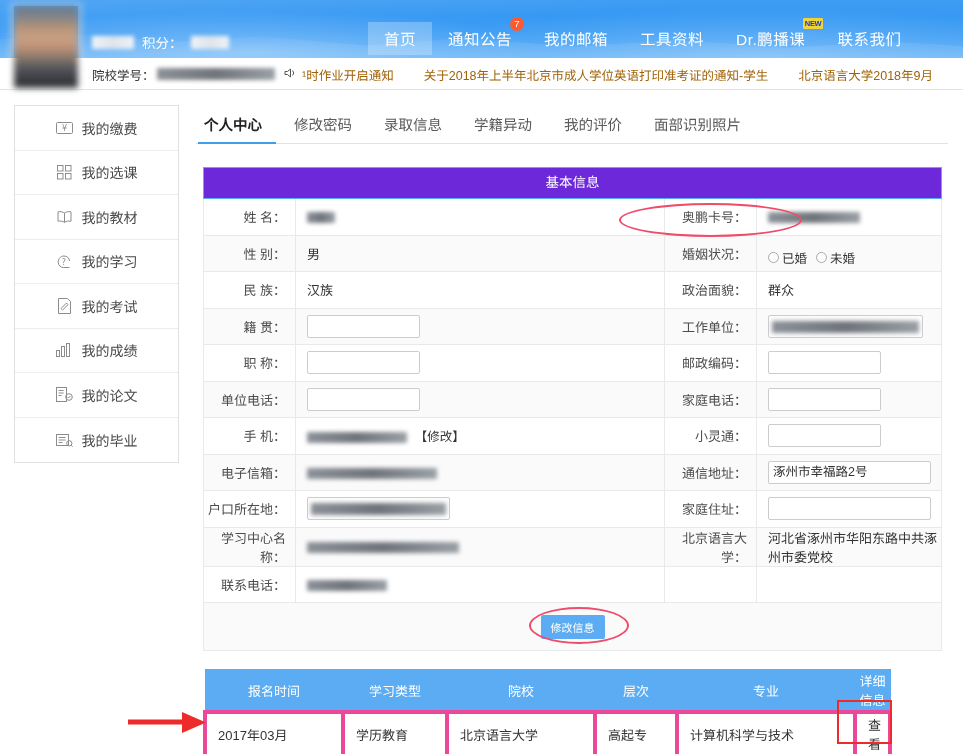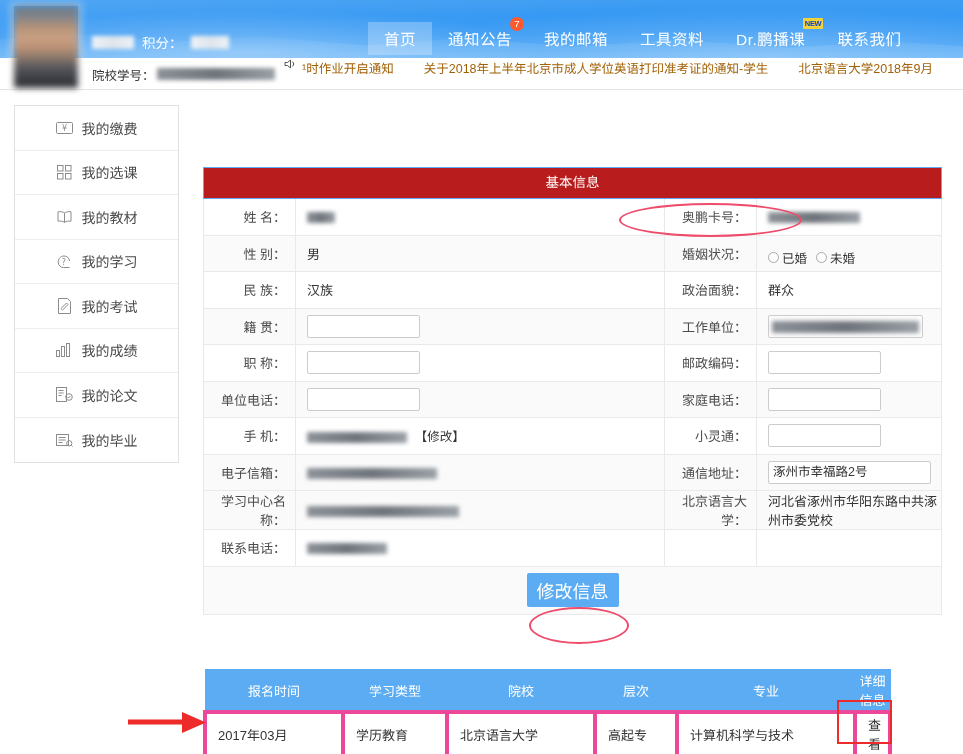--- a/index.html
+++ b/index.html
@@ -95,21 +95,21 @@
   .redact.light { background: linear-gradient(to right,#f0f3f7,#dfe5eb,#eef2f6); }
 
   
   .subbar {
     position: absolute; left: 0; top: 58px; width: 963px; height: 32px;
     background: #ffffff; border-bottom: 1px solid #e3e3e3;
     z-index: 5;
   }
   .subbar-inner{
     position:absolute; left:92px; top:0; right:0; height:32px;
-    display:flex; gap:0; font-size:12.5px; color:#333;
+    display:flex; align-items:center; gap:0; font-size:12.5px; color:#333;
     white-space: nowrap; overflow: hidden;
   }
   .school-id { display:flex; align-items:center; gap:2px; width: 300px; }
   .speaker { color:#555; font-size: 12px; margin-right: 4px; }
   .notice-item { margin-right: 30px; color: #a16207; cursor: pointer; font-size: 12.5px; }
 
   
   .sidebar {
     position: absolute; left: 14px; top: 105px;
     width: 165px; border: 1px solid #e0e0e0; background: #fff;
@@ -143,21 +143,21 @@
 
   
   .info-table {
     position: absolute; left: 203px; top: 167px;
     width: 739px;
     border: 1px solid #e4e4e4; border-collapse: collapse;
     background: #fff;
   }
   .info-table td { border: 1px solid #e9e9e9; padding: 0; }
   .th-title {
-    background: #b91c1c; color: #ffffff; text-align: center;
+    background: #6d28d9; color: #ffffff; text-align: center;
     font-size: 13.5px; height: 30px; line-height: 30px; border: 1px solid #5bacf2 !important;
   }
   .lbl {
     width: 92px; text-align: right; padding-right: 9px !important;
     color: #4d4d4d; font-size: 13px; background: transparent;
     height: 36.5px;
   }
   .val { padding-left: 11px !important; color: #333; font-size: 13px; }
   .row-alt td { background: #fafafa; }
   .lcell { width: 369px; }
@@ -183,21 +183,21 @@
     border: 1px solid #a9a9a9; background: #fdfdfd; display: inline-block;
     vertical-align: middle; margin-right: 1px;
   }
   .radio-lbl { margin-right: 7px; }
 
   .edit-link { color: #333; font-size: 12.5px; text-align: right; }
 
   .btn-row td { height: 48px; background: #fafafa; text-align: center; }
   .btn-primary {
     display: inline-block; background: #5bacf2; color: #fff; border: none;
-    font-size: 18px; padding: 4px 10px; border-radius: 2px; cursor: pointer;
+    font-size: 11px; padding: 4px 10px; border-radius: 2px; cursor: pointer;
     font-family: "Liberation Sans", sans-serif;
   }
 
   
   .enroll-table {
     position: absolute; left: 203px; top: 669px; width: 689px;
     border-collapse: collapse; background: #fff; border: 1px solid #e4e4e4;
   }
   .enroll-table th {
     background: #5bacf2; color: #fff; font-weight: normal; font-size: 13px;
@@ -366,20 +366,28 @@
             <rect x="0.5" y="1.5" width="12" height="11" fill="none" stroke="#8c8c8c"></rect>
             <path d="M2.6 4.5h7M2.6 7h7M2.6 9.5h4" stroke="#8c8c8c" fill="none"></path>
             <circle cx="13.3" cy="10.3" r="2.6" fill="none" stroke="#8c8c8c"></circle>
             <path d="M15.2 12.2l1.4 1.4" stroke="#8c8c8c" fill="none"></path>
           </svg>
       </span>
       <span>我的毕业</span>
     </div>
   </div>
 
+  <div class="tabs">
+    <div class="tab active"><span>个人中心</span></div>
+    <div class="tab"><span>修改密码</span></div>
+    <div class="tab"><span>录取信息</span></div>
+    <div class="tab"><span>学籍异动</span></div>
+    <div class="tab"><span>我的评价</span></div>
+    <div class="tab"><span>面部识别照片</span></div>
+  </div>
 
   <table class="info-table">
     <tbody>
         <tr>
       <td class="th-title" colspan="4">基本信息</td>
     </tr>
 
     <tr class="r">
       <td class="lbl">姓 名：</td>
       <td class="val lcell">
@@ -463,20 +471,32 @@
       <td class="lbl">电子信箱：</td>
       <td class="val lcell">
         <span class="redact dark" style="width:130px;height:11px;"></span>
       </td>
       <td class="lbl">通信地址：</td>
       <td class="val">
         <span class="inp addr-text">涿州市幸福路2号</span>
       </td>
     </tr>
 
+    <tr class="r">
+      <td class="lbl">户口所在地：</td>
+      <td class="val lcell">
+        <span class="inp filled" style="width:143px;position:relative;">
+          <span class="redact dark" style="position:absolute;left:3px;top:5px;width:135px;height:12px;"></span>
+        </span>
+      </td>
+      <td class="lbl">家庭住址：</td>
+      <td class="val">
+        <span class="inp addr"></span>
+      </td>
+    </tr>
 
     <tr class="r row-alt">
       <td class="lbl">学习中心名称：</td>
       <td class="val lcell">
         <span class="redact dark" style="width:152px;height:11px;"></span>
       </td>
       <td class="lbl">北京语言大学：</td>
       <td class="val">河北省涿州市华阳东路中共涿州市委党校</td>
     </tr>
 

